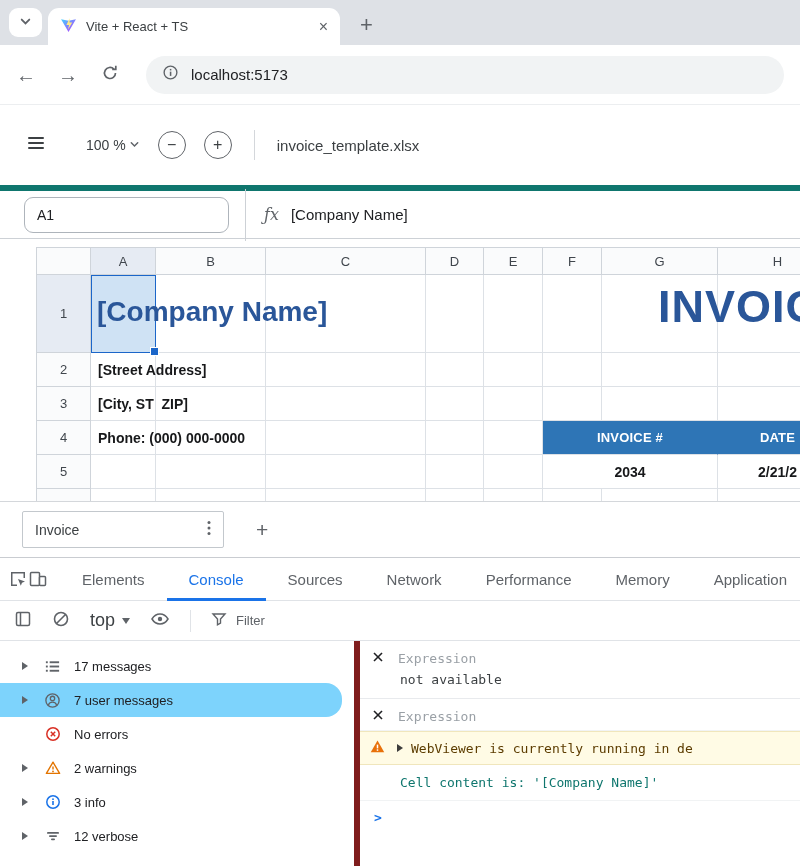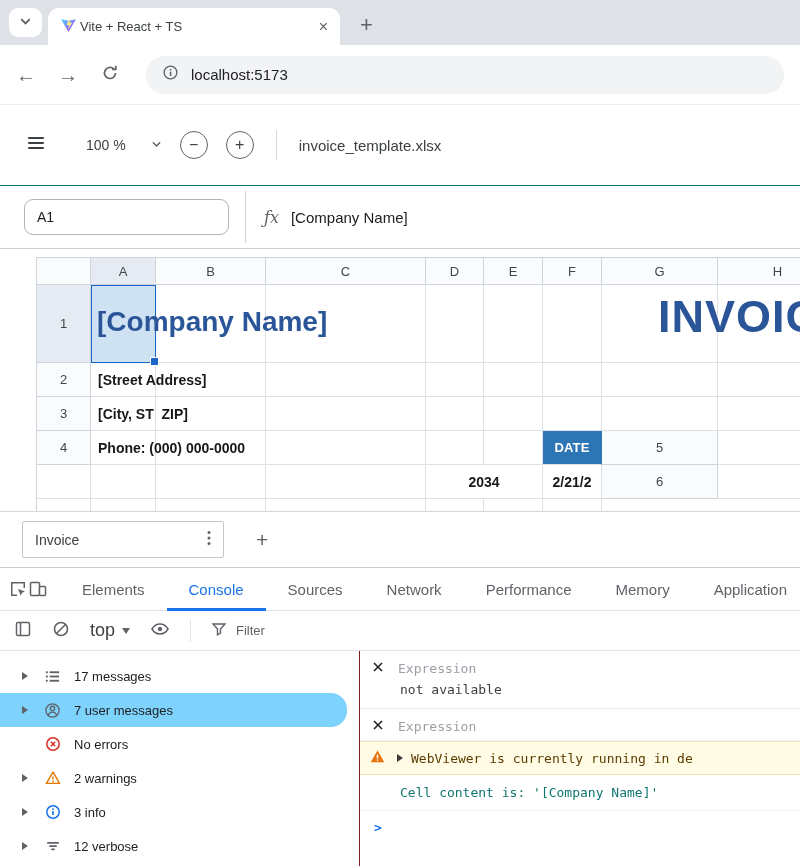--- a/index.html
+++ b/index.html
@@ -4,43 +4,43 @@
 <style>
   * { box-sizing: border-box; margin: 0; padding: 0; }
   html,body { width: 800px; height: 866px; overflow: hidden; background:#fff;
     font-family: "Liberation Sans", sans-serif; }
 
   
   .tabstrip { height:45px; background:#dee1e6; position:relative; display:flex; align-items:flex-end; }
   .tab-search { position:absolute; left:9px; top:8px; width:33px; height:29px; background:#fff;
     border-radius:9px; display:flex; align-items:center; justify-content:center; }
   .tab { margin-left:48px; width:292px; height:37px; background:#fff; border-radius:11px 11px 0 0;
-    display:flex; align-items:center; padding:0 12px; gap:3px; }
+    display:flex; align-items:center; padding:0 12px; gap:9px; }
   .tab-title { flex:1; font-size:13px; color:#3c4043; white-space:nowrap; overflow:hidden; }
   .tab-close { color:#5f6368; font-size:16px; line-height:1; }
   .newtab { margin-left:20px; margin-bottom:9px; font-size:22px; color:#5f6368; line-height:1; }
 
   
   .navbar { height:60px; background:#fff; display:flex; align-items:center; padding:0 16px; gap:22px;
     border-bottom:1px solid #eceef0; }
   .nav-arrow { font-size:20px; color:#5f6368; line-height:1; }
   .urlbar { flex:1; height:38px; background:#f1f3f4; border-radius:19px; display:flex; align-items:center;
     padding:5px 16px; gap:12px; margin-left:4px; }
   .url-text { font-size:15px; color:#202124; }
 
   
   .vtoolbar { height:80px; display:flex; align-items:center; padding:0 26px; }
-  .zoom { display:flex; align-items:center; gap:25px; font-size:14px; color:#3c4043; margin-left:40px; }
+  .zoom { display:flex; align-items:center; gap:3px; font-size:14px; color:#3c4043; margin-left:40px; }
   .circ { width:28px; height:28px; border:1.6px solid #5f6368; border-radius:50%; display:flex;
     align-items:center; justify-content:center; font-size:16px; color:#3c4043; margin-left:18px; line-height:1; }
   .vdiv { width:1px; height:30px; background:#d4d7db; margin:0 14px 0 22px; }
   .fname { font-size:15px; color:#3c4043; margin-left:8px; }
 
   
-  .fbar { height:64px; border-top:1px solid #0f766e; border-bottom:1px solid #cdd1d6;
+  .fbar { height:54px; border-top:6px solid #0f766e; border-bottom:1px solid #cdd1d6;
     display:flex; align-items:center; padding-left:24px; }
   .refbox { width:205px; height:36px; border:1px solid #aeb4bb; border-radius:9px; font-size:14px;
     color:#202124; padding:0 12px; outline:none; background:#fff; font-family:"Liberation Sans",sans-serif; }
   .fbar-div { width:1px; height:52px; background:#cdd1d6; margin-left:16px; }
   .fx { font-style:italic; color:#5f6368; font-size:16px; margin:0 12px 0 18px;
     font-family:"DejaVu Serif", serif; }
   .ftext { font-size:15px; color:#202124; }
 
   
   .sheet { position:relative; height:262px; overflow:hidden; padding:8px 0 0 36px; }
@@ -84,21 +84,21 @@
 
   .dtbar { height:40px; border-bottom:1px solid #e0e3e7; display:flex; align-items:center;
     gap:20px; padding:0 14px; }
   .ctx { display:flex; align-items:center; gap:7px; font-size:18px; color:#3c4043; }
   .caret-down { width:0; height:0; border-left:4.5px solid transparent; border-right:4.5px solid transparent;
     border-top:6px solid #5f6368; }
   .vdiv2 { width:1px; height:22px; background:#e0e3e7; }
   .filter { display:flex; align-items:center; gap:9px; color:#5f6368; font-size:13px; }
 
   .dtbody { display:flex; height:225px; }
-  .dtside { width:360px; border-right:1px solid #7f1d1d; padding-top:8px; }
+  .dtside { width:360px; border-right:6px solid #7f1d1d; padding-top:8px; }
   .srow { height:34px; display:flex; align-items:center; padding-left:22px; font-size:13px; color:#202124; }
   .srow.selected { background:#7dd3fc; border-radius:0 16px 16px 0; margin-right:12px; }
   .tri { width:0; height:0; border-top:4px solid transparent; border-bottom:4px solid transparent;
     border-left:6px solid #5f6368; margin-right:16px; }
   .tri.none { border:0; width:6px; }
   .sicon { width:17px; display:flex; justify-content:center; margin-right:13px; }
 
   .dtcon { flex:1; font-family:"DejaVu Sans Mono", monospace; font-size:13px; overflow:hidden; }
   .xrow { display:flex; align-items:center; gap:14px; padding:10px 12px 6px; }
   .xlab { color:#9aa0a6; }
@@ -241,20 +241,23 @@
     <div class="c"></div>
 
     <div class="rh">4</div>
     <div class="c">
         <span class="ltxt">Phone: (000) 000-0000</span>
       </div>
     <div class="c"></div>
       <div class="c"></div>
     <div class="c"></div>
       <div class="c"></div>
+    <div class="c blue mge">
+        <span>INVOICE #</span>
+      </div>
     <div class="c blue">
         <span>DATE</span>
       </div>
 
     <div class="rh">5</div>
     <div class="c"></div>
       <div class="c"></div>
     <div class="c"></div>
       <div class="c"></div>
     <div class="c"></div>

